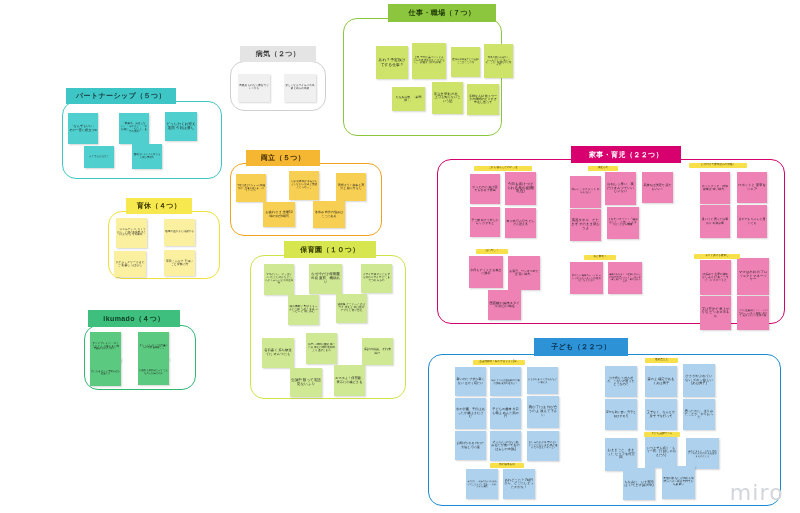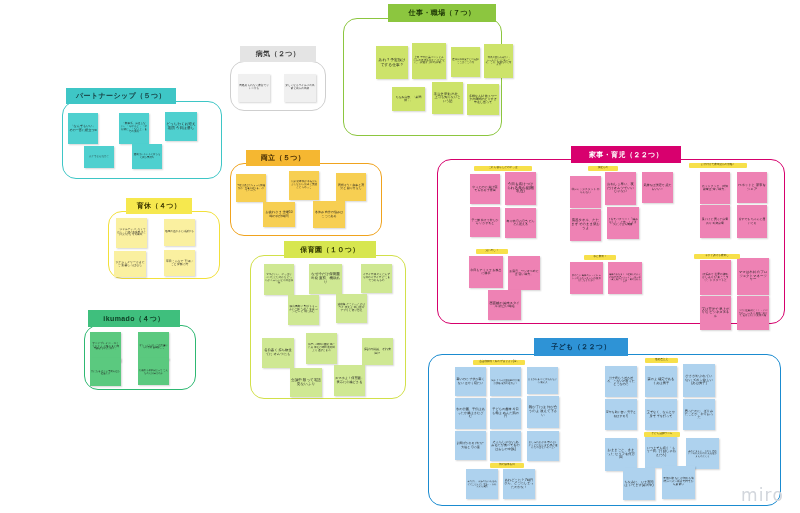--- a/index.html
+++ b/index.html
@@ -41,21 +41,21 @@
     position:absolute;box-sizing:border-box;
     display:flex;align-items:center;justify-content:center;
     background:#f7e04a;color:#3a3200;
     font-size:2.6px;line-height:1;white-space:nowrap;
     border-radius:1px;z-index:4;
   }
 
   
   .watermark{
     position:absolute;right:16px;bottom:8px;
-    color:#d2d6dc;font-size:17px;letter-spacing:1.2px;
+    color:#d2d6dc;font-size:22px;letter-spacing:1.2px;
     font-family:"DejaVu Sans",sans-serif;
     user-select:none;
   }
 </style>
 </head>
 <body>
 
 <div id="board">
     <div class="frame" style="left: 62px; top: 101px; width: 160px; height: 78px; border-color: rgb(62, 198, 198); border-width: 1.6px;"></div>
     <div class="note" style="left: 68px; top: 113px; width: 30px; height: 31px; background: rgb(79, 208, 207); font-size: 3.1px;">「なんでもいい」その一言に腹立つw</div>

